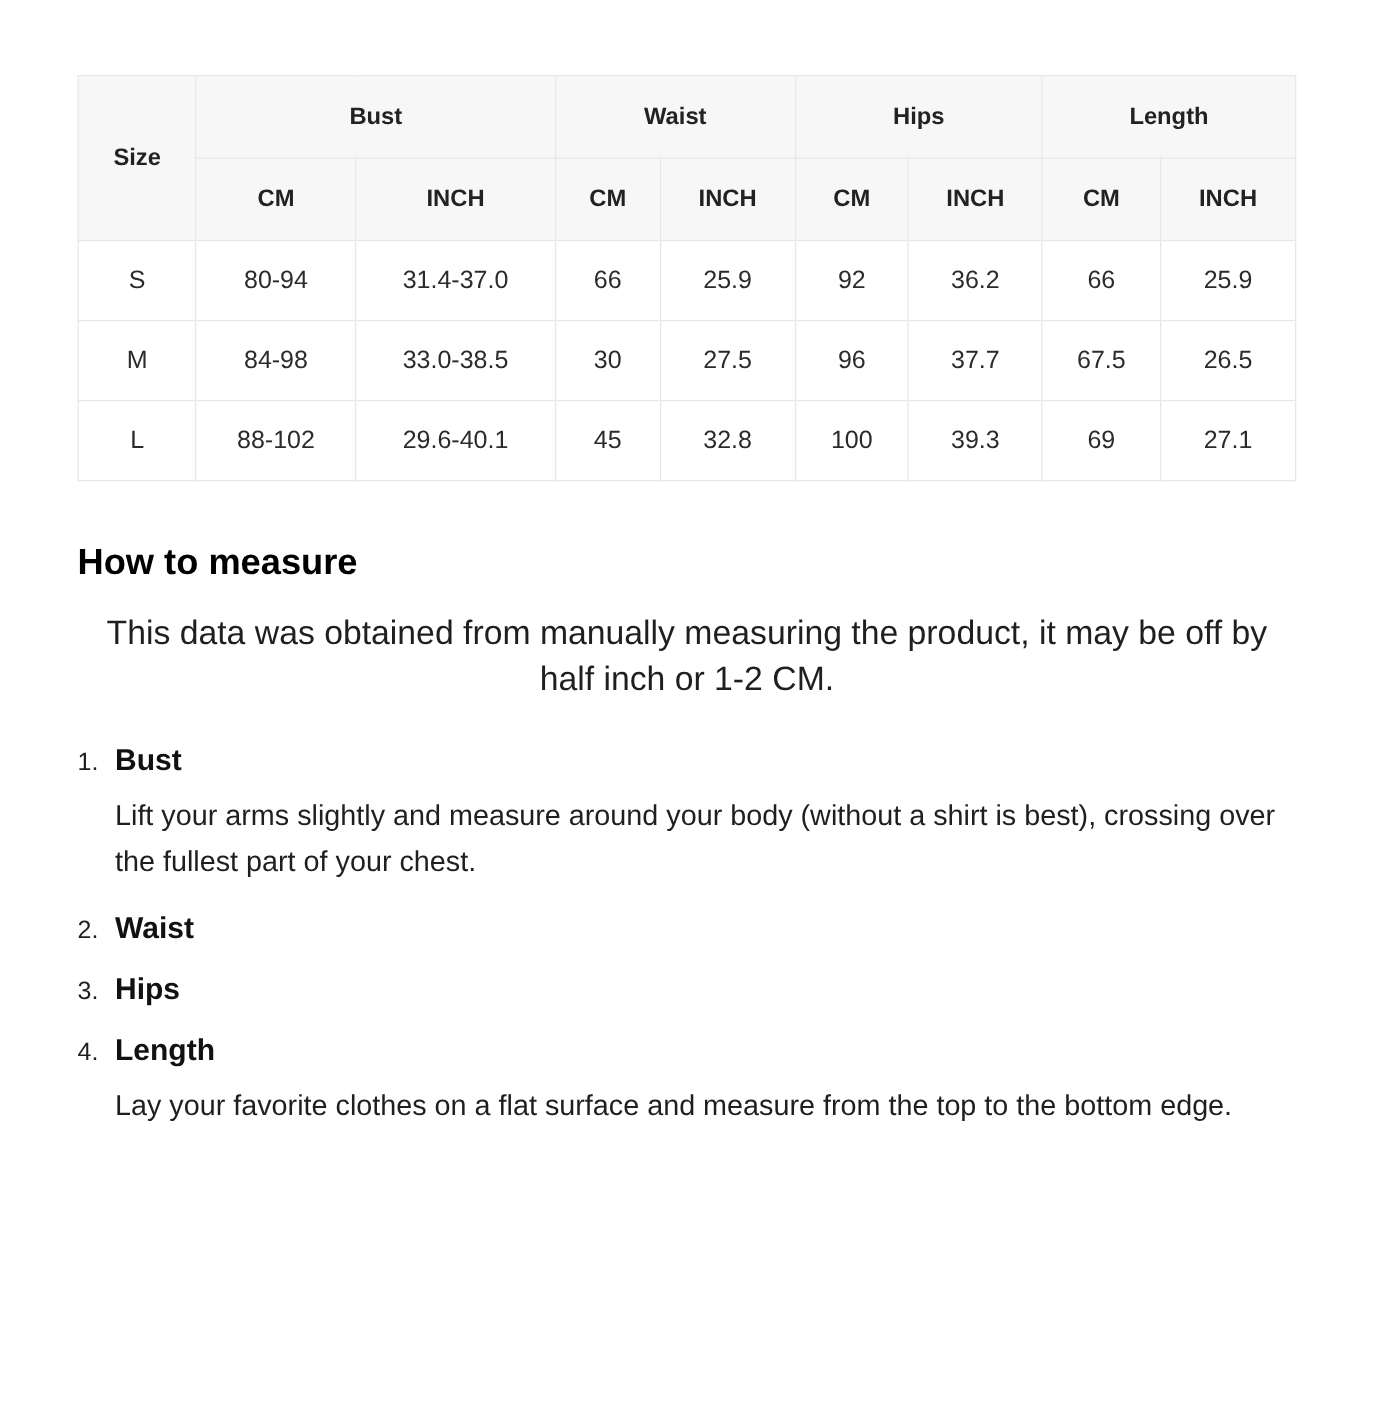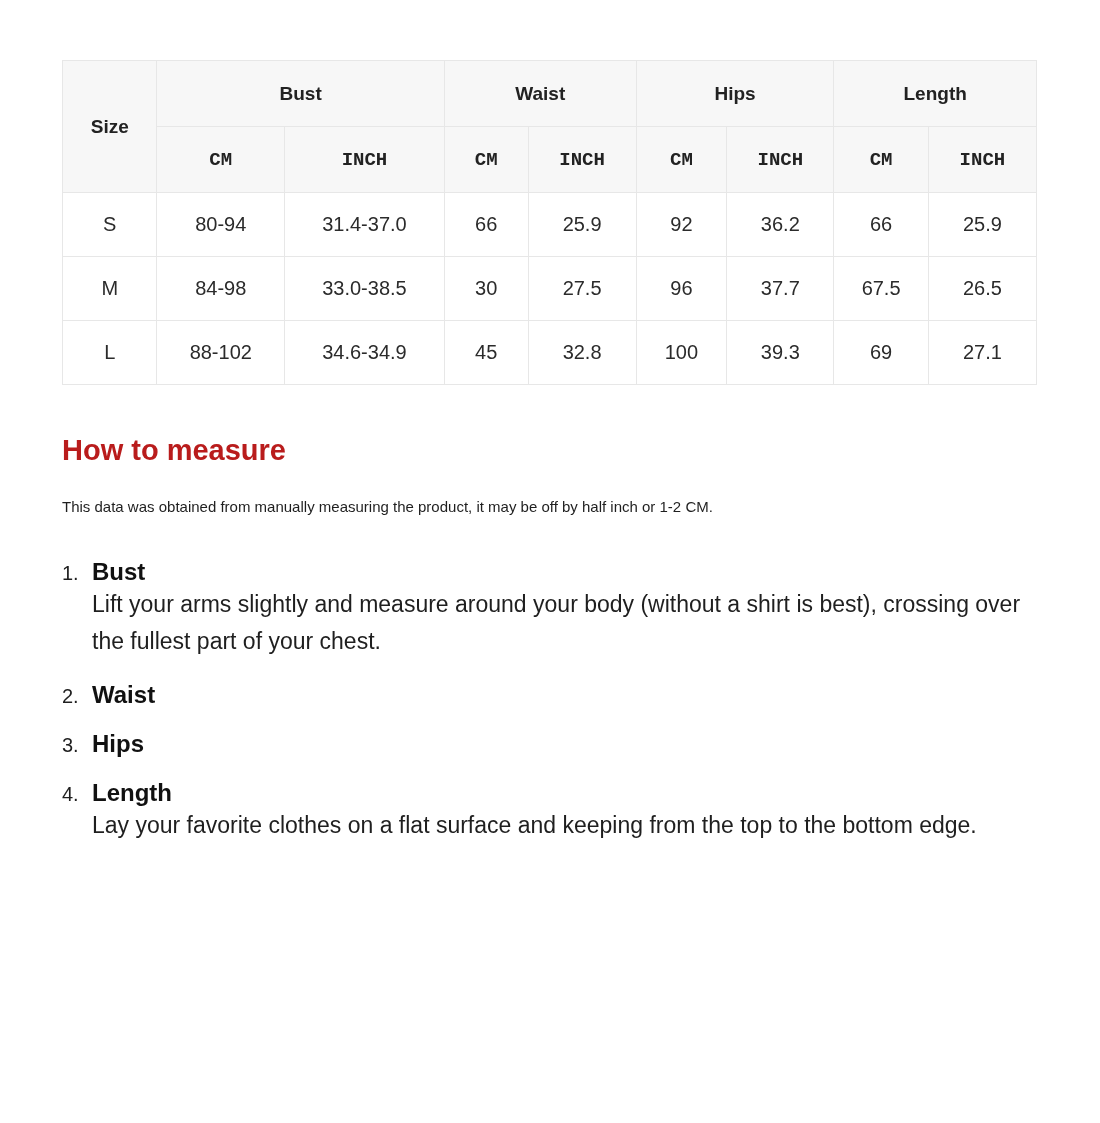--- a/index.html
+++ b/index.html
@@ -27,42 +27,43 @@
     text-align: center;
     vertical-align: middle;
   }
   table.size-chart thead th {
     background: #f7f7f7;
     font-weight: bold;
     font-size: 19px;
     color: #222222;
   }
   table.size-chart thead tr.group-row th { height: 66px; }
-  table.size-chart thead tr.unit-row th  { height: 66px; font-family: Liberation Mono, monospace; }
+  table.size-chart thead tr.unit-row th  { height: 66px; }
   table.size-chart tbody td {
     background: #ffffff;
     font-size: 20px;
     font-weight: normal;
     color: #2b2b2b;
     height: 64px;
   }
 
   
   .section-title {
     margin-top: 49px;
     font-size: 29px;
     font-weight: bold;
-    color: #b91c1c;
+    color: #000000;
   }
   .intro {
     margin-top: 21px;
-    font-size: 15px;
+    font-size: 27px;
     line-height: 37px;
     color: #1f1f1f;
     max-width: 975px;
+    text-align: center;
   }
   .steps { margin-top: 33px; }
   .step { margin-top: 21px; }
   .step:first-child { margin-top: 0; }
   .step-header {
     display: flex;
     align-items: baseline;
   }
   .step-number {
     width: 30px;
@@ -71,20 +72,21 @@
     color: #1f1f1f;
     text-align: left;
     padding-left: 0;
   }
   .step-title {
     font-size: 24px;
     font-weight: bold;
     color: #111111;
   }
   .step-desc {
+    margin-top: 11px;
     margin-left: 30px;
     font-size: 23px;
     line-height: 37px;
     color: #1f1f1f;
     max-width: 930px;
   }
 </style>
 </head>
 <body>
 
@@ -140,21 +142,21 @@
         <td>30</td>
         <td>27.5</td>
         <td>96</td>
         <td>37.7</td>
         <td>67.5</td>
         <td>26.5</td>
       </tr>
       <tr>
         <td>L</td>
         <td>88-102</td>
-        <td>34.6-34.9</td>
+        <td>29.6-40.1</td>
         <td>45</td>
         <td>32.8</td>
         <td>100</td>
         <td>39.3</td>
         <td>69</td>
         <td>27.1</td>
       </tr>
     </tbody>
   </table>
 
@@ -184,17 +186,17 @@
         <span class="step-number">3.</span>
         <span class="step-title">Hips</span>
       </div>
     </div>
 
     <div class="step">
       <div class="step-header">
         <span class="step-number">4.</span>
         <span class="step-title">Length</span>
       </div>
-      <p class="step-desc">Lay your favorite clothes on a flat surface and keeping from the top to the bottom edge.</p>
+      <p class="step-desc">Lay your favorite clothes on a flat surface and measure from the top to the bottom edge.</p>
     </div>
 
   </div>
 </div>
 
 </body></html>

